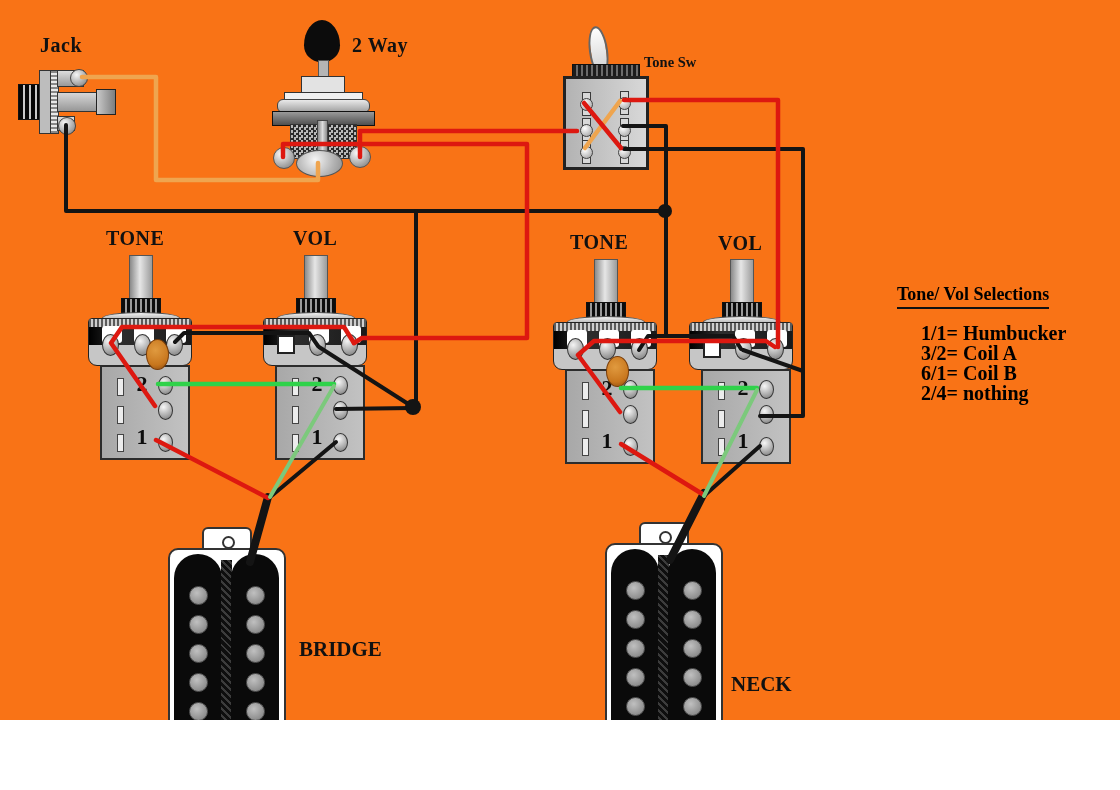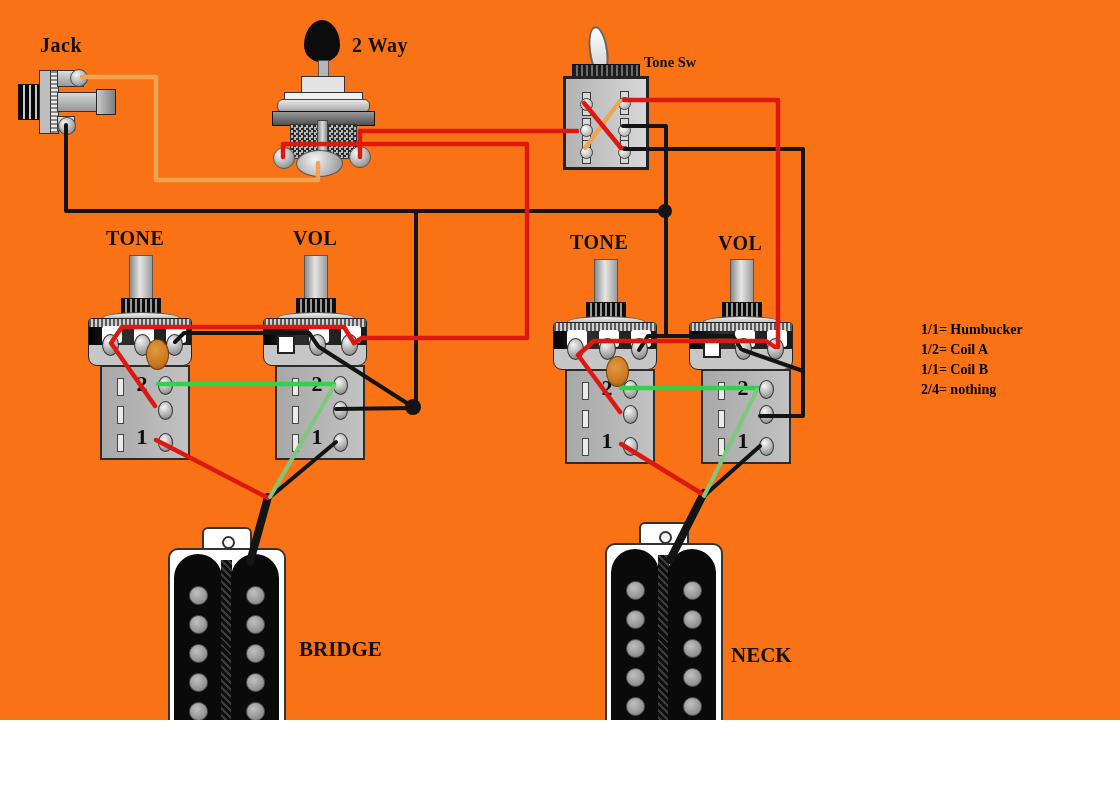--- a/index.html
+++ b/index.html
@@ -5,21 +5,21 @@
   html,body{margin:0;padding:0;background:#fff;}
   .stage{position:relative;width:1120px;height:720px;background:#f97316;overflow:hidden;
          font-family:Liberation Serif, serif;}
   
   .lbl{position:absolute;font-weight:bold;color:#111;z-index:60;white-space:nowrap;}
   .lbl-lg{font-size:21px;}
   .lbl-md{font-size:20px;letter-spacing:.5px;}
   .lbl-sm{font-size:14.5px;}
   .sel-title{position:absolute;left:897px;top:284px;font-size:18px;font-weight:bold;
              border-bottom:2px solid #111;padding-bottom:2px;z-index:60;}
-  .sel-item{position:absolute;left:921px;font-size:14px;font-weight:bold;z-index:60;}
+  .sel-item{position:absolute;left:921px;font-size:20px;font-weight:bold;z-index:60;}
   
   svg.wires{position:absolute;left:0;top:0;z-index:40;pointer-events:none;}
   .w{fill:none;stroke-linecap:round;stroke-linejoin:round;}
   .w-gnd{stroke:var(--gnd);stroke-width:4;}
   .w-cable{stroke:var(--gnd);stroke-width:8;}
   .w-jack{stroke:var(--jack);stroke-width:4.5;}
   .w-hot{stroke:var(--hot);stroke-width:4.5;}
   .w-coil{stroke:var(--coil);stroke-width:4.5;}
   .w-coil2{stroke:var(--coil2);stroke-width:4;}
   .dot{fill:var(--gnd);}
@@ -120,25 +120,26 @@
 <div class="stage">
 
   <div class="lbl lbl-md" style="left:40px;top:34px;">Jack</div>
   <div class="lbl lbl-md" style="left:352px;top:34px;">2 Way</div>
   <div class="lbl lbl-sm" style="left:644px;top:54px;">Tone Sw</div>
   <div class="lbl lbl-md" style="left:106px;top:227px;">TONE</div>
   <div class="lbl lbl-md" style="left:293px;top:227px;">VOL</div>
   <div class="lbl lbl-md" style="left:570px;top:231px;">TONE</div>
   <div class="lbl lbl-md" style="left:718px;top:232px;">VOL</div>
   <div class="lbl lbl-lg" style="left:299px;top:637px;">BRIDGE</div>
-  <div class="lbl lbl-lg" style="left:731px;top:643px;">NECK</div>
-
+  <div class="lbl lbl-lg" style="left:731px;top:672px;">NECK</div>
+
+  <div class="sel-title">Tone/ Vol Selections</div>
   <div class="sel-item" style="top:322px;">1/1= Humbucker</div>
-  <div class="sel-item" style="top:342px;">1/2= Coil A</div>
-  <div class="sel-item" style="top:362px;">1/1= Coil B</div>
+  <div class="sel-item" style="top:342px;">3/2= Coil A</div>
+  <div class="sel-item" style="top:362px;">6/1= Coil B</div>
   <div class="sel-item" style="top:382px;">2/4= nothing</div>
 
   <div class="jack">
     <div class="thread"></div>
     <div class="jplate"></div>
     <div class="jplate2"></div>
     <div class="jarm-top"></div>
     <div class="jlug" style="left:56px;top:11px;"></div>
     <div class="jarm-mid"></div>
     <div class="jcap"></div>

